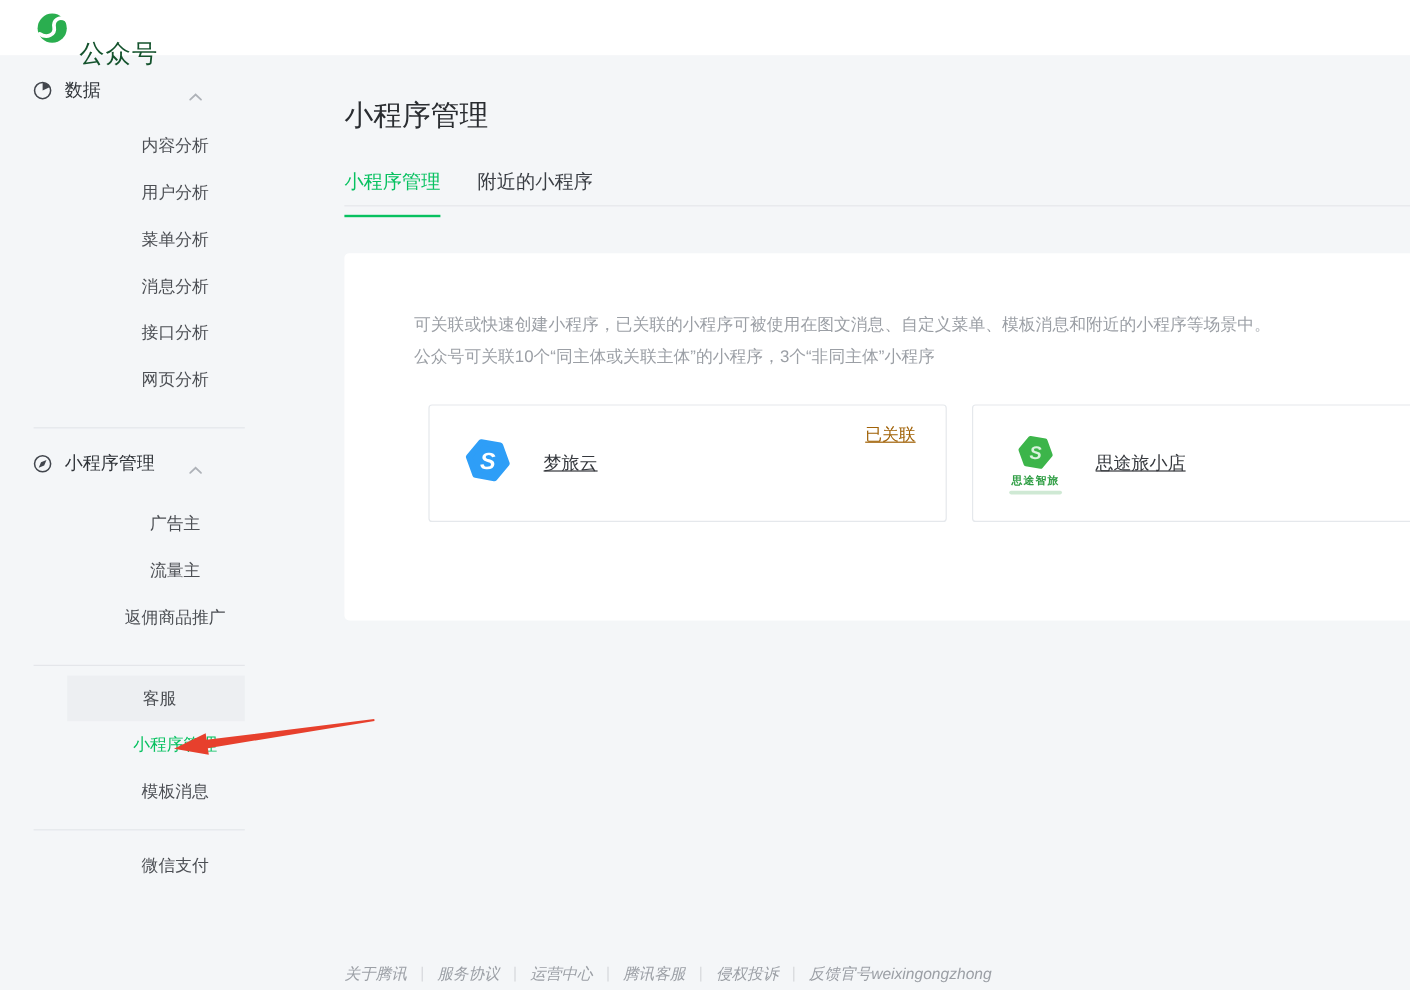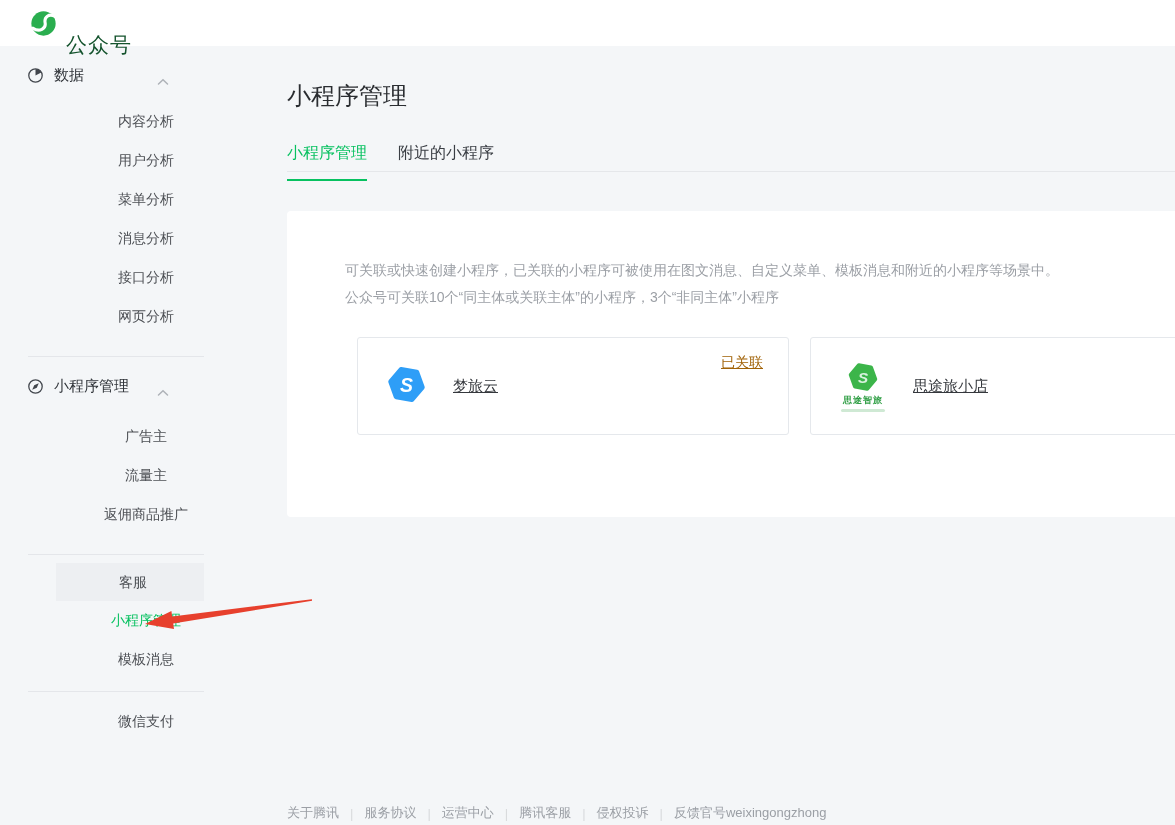--- a/index.html
+++ b/index.html
@@ -69,21 +69,21 @@
   .mp-icon { margin-left:28px; flex:none; }
   .mp-icon-stack { margin-left:16px; flex:none; width:72px; display:flex; flex-direction:column; align-items:center; }
   .mp-caption { font-size:9px; font-weight:bold; color:#2f9e44; margin-top:1px; letter-spacing:1px; }
   .mp-subline { width:44px; height:3px; background:#cfe9d4; border-radius:2px; margin-top:2px; }
   .mp-name { margin-left:26px; font-size:15px; color:#35383d;text-decoration:underline; }
   .mini-card.second .mp-name { margin-left:14px;text-align:center; }
   .mp-status { position:absolute; top:16px; right:25px; font-size:14px; color:#a16207;text-decoration:underline; }
   
   .footer {
     position:absolute; left:287px; bottom:2px; height:20px;
-    display:flex; align-items:center; font-size:13px; color:#9b9fa5; white-space:nowrap;
+    display:flex; align-items:flex-start; font-size:13px; color:#9b9fa5; white-space:nowrap;font-style:italic;
   }
   .f-link { cursor:pointer; }
   .f-sep { color:#d8dadd; margin:0 11px; }
   
   .annotation-arrow {
     position:absolute; left:0; top:0; width:1175px; height:825px;
     pointer-events:none; z-index:9;
   }
 </style>
 </head>

